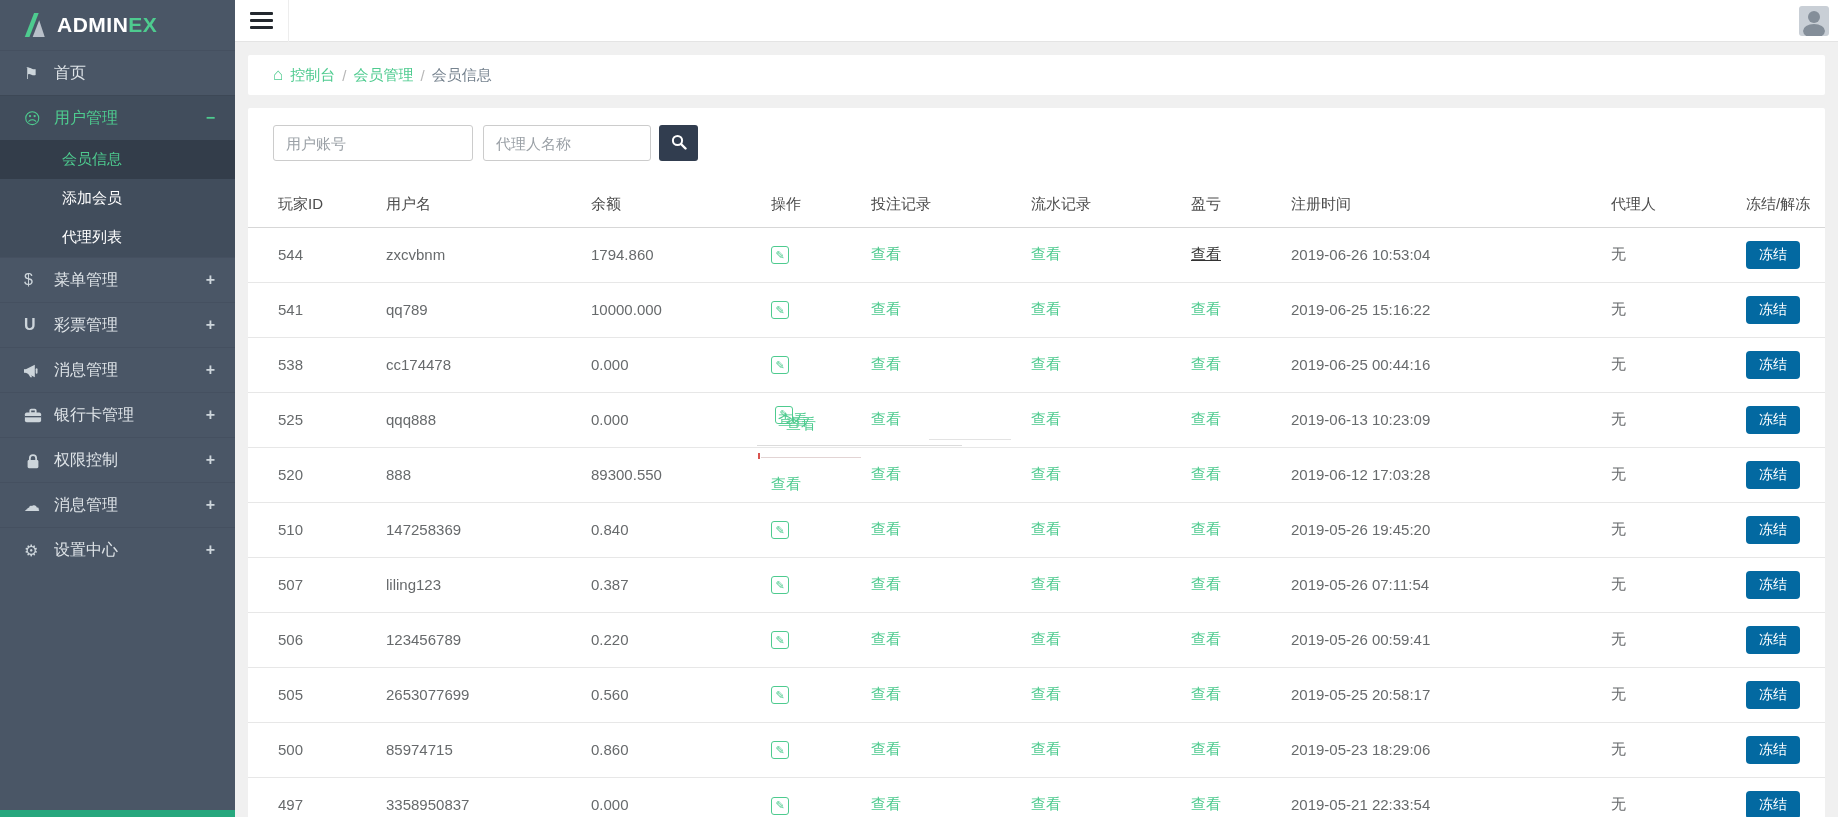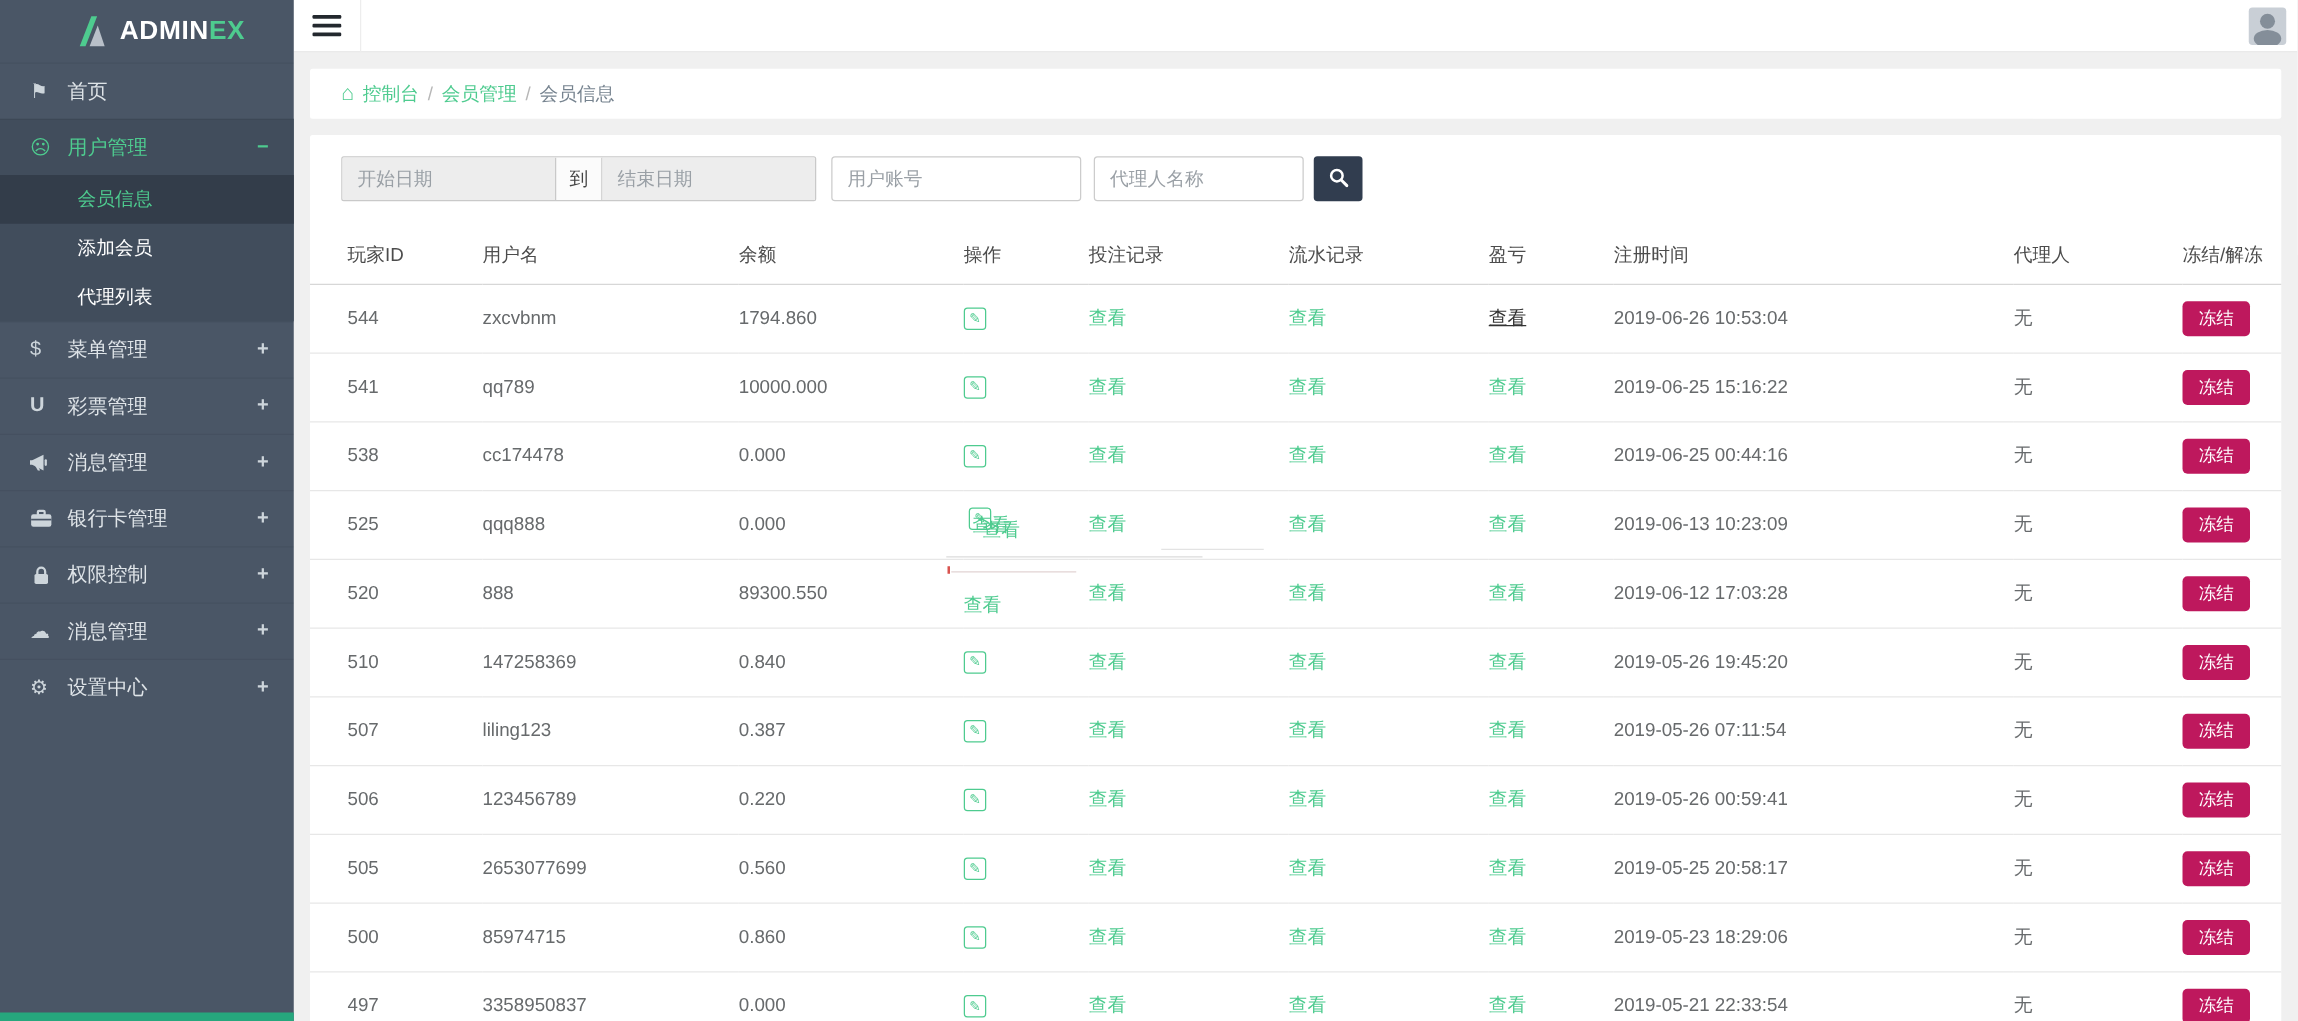--- a/index.html
+++ b/index.html
@@ -2,21 +2,21 @@
 <html><head>
 <meta charset="utf-8">
 <style>
   * { margin:0; padding:0; box-sizing:border-box; }
   html,body { width:1838px; height:817px; overflow:hidden;
     font-family:"Liberation Sans","DejaVu Sans",sans-serif; background:#f0f0f0; }
   .app { display:flex; width:1838px; height:817px; }
 
   
   .sidebar { position:relative; width:235px; height:817px; background:#4a5666; flex:0 0 235px; }
-  .logo { height:50px; display:flex; align-items:center; padding-left:22px; gap:9px;justify-content:center; }
+  .logo { height:50px; display:flex; align-items:center; padding-left:22px; gap:9px; }
   .logo-title { font-size:21px; font-weight:bold; color:#ffffff; letter-spacing:.5px; }
   .logo-title .accent { color:#4ecb8f; }
   .nav-item { height:45px; display:flex; align-items:center; padding:0 20px 0 24px;
     color:#dfe4e8; font-size:16px; cursor:pointer; border-top:1px solid rgba(0,0,0,.06); }
   .nav-item .ico { width:30px; font-size:16px; color:#cdd5db; display:inline-block; }
   .nav-item .lbl { flex:1; }
   .nav-item .tog { font-size:16px; color:#cdd5db; font-weight:bold; }
   .nav-group.open { background:#414d5c; }
   .nav-group.open > .nav-item { color:#4ecb8f; }
   .nav-group.open > .nav-item .ico, .nav-group.open > .nav-item .tog { color:#4ecb8f; }
@@ -67,21 +67,21 @@
   
   table { width:100%; border-collapse:collapse; table-layout:fixed; }
   thead td { font-size:15px; color:#4c4c4c; height:44px; border-bottom:1px solid #d7d7d7; }
   tbody td { font-size:15px; color:#676a6c; height:55px; }
   tbody tr + tr td { border-top:1px solid #e7e7e7; }
   td:first-child { padding-left:30px; }
   .view-link { color:#4ecb8f; cursor:pointer; text-decoration:none; }
   .view-link.dark { color:#333; text-decoration:underline; }
   .edit-btn { display:inline-flex; width:18px; height:18px; border:1px solid #4ecb8f; border-radius:3px;
     color:#4ecb8f; font-size:11px; align-items:center; justify-content:center; cursor:pointer; background:#fff; }
-  .freeze-btn { background:#be185d; color:#fff; border:none; border-radius:4px; font-size:14px;
+  .freeze-btn { background:#0369a1; color:#fff; border:none; border-radius:4px; font-size:14px;
     padding:5px 13px; cursor:pointer; font-family:inherit; }
   .op-glitch { position:relative; }
   .op-glitch .edit-btn { position:absolute; left:4px; top:13px; }
   .ov1 { position:absolute; left:7px; top:18px; }
   .ov2 { position:absolute; left:15px; top:22px; }
   .shift-down { position:relative; top:10px; display:inline-block; }
   .art { position:absolute; height:0; border-top:1px solid #dcdcdc; }
   .art-a { left:-14px; top:-3px; width:205px; }
   .art-b { left:-10px; top:9px; width:100px; border-top-color:#e2d4d4; }
   .art-c { left:158px; top:-9px; width:82px; border-top-color:#e3e3e3; }
@@ -195,25 +195,20 @@
         <span class="home">⌂</span>
         <span class="crumb-link">控制台</span>
         <span class="crumb-sep">/</span>
         <span class="crumb-link">会员管理</span>
         <span class="crumb-sep">/</span>
         <span class="crumb-cur">会员信息</span>
       </div>
 
       <div class="card table-card">
         <div class="filters">
-          <div class="date-group">
-            <input class="date-input" placeholder="开始日期" style="">
-            <div class="date-to">到</div>
-            <input class="date-input" placeholder="结束日期" style="">
-          </div>
           <input class="txt-input in-account" placeholder="用户账号" style="">
           <input class="txt-input in-agent" placeholder="代理人名称" style="">
           <button class="search-btn">
             <span><svg width="16" height="16" viewBox="0 0 16 16">
                   <circle cx="6.5" cy="6.5" r="4.6" fill="none" stroke="#ffffff" stroke-width="2"></circle>
                   <line x1="10" y1="10" x2="14.5" y2="14.5" stroke="#ffffff" stroke-width="2.4" stroke-linecap="round"></line>
                 </svg></span>
           </button>
         </div>
 

